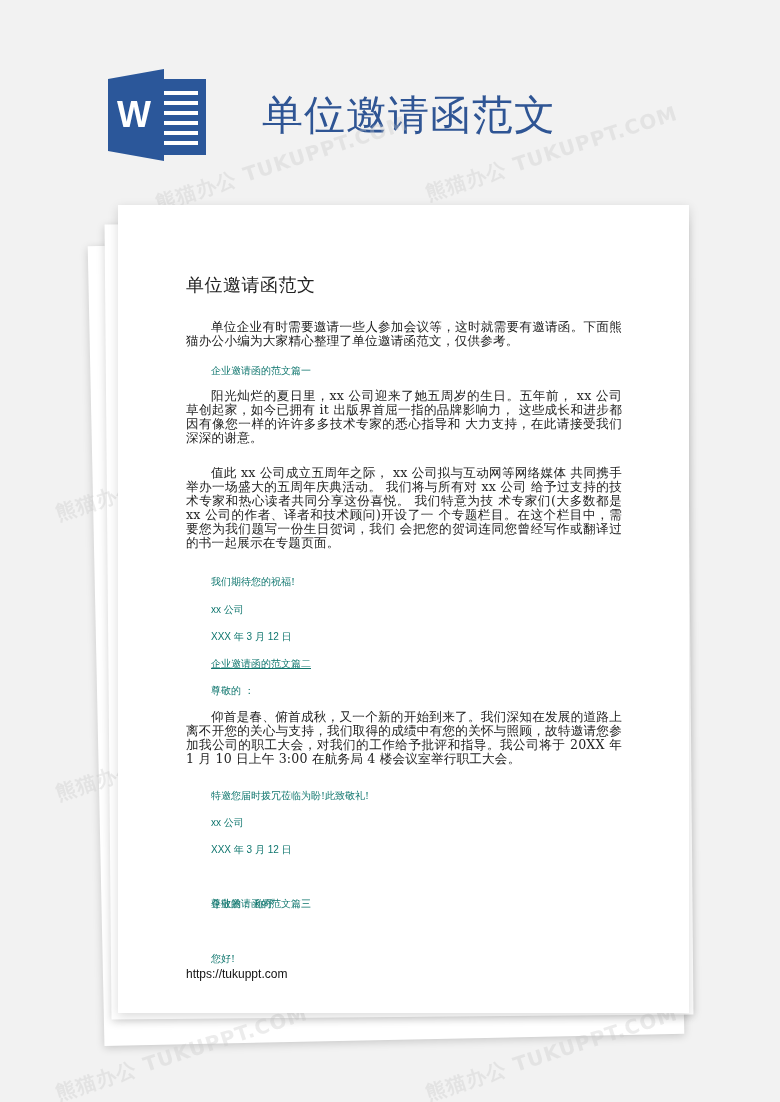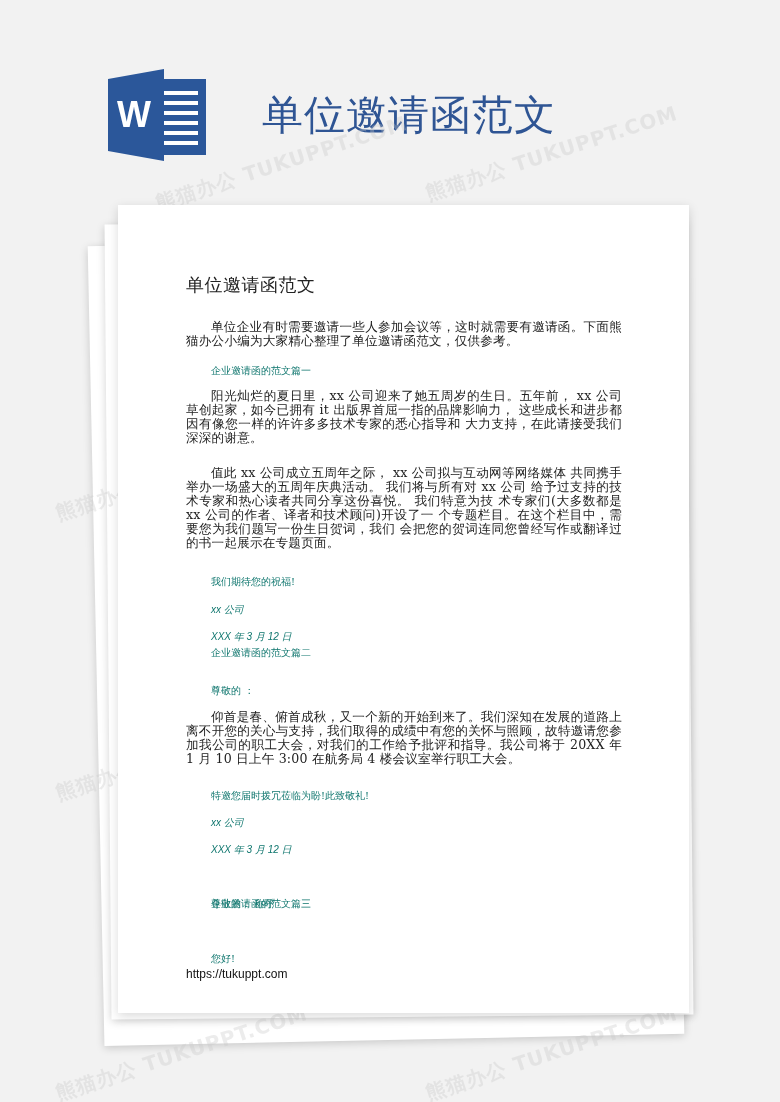--- a/index.html
+++ b/index.html
@@ -34,21 +34,21 @@
     .doc { position: absolute; left: 68px; top: 0; width: 436px; color: #222; }
     .doc-title {
       position: absolute; top: 68px; left: 0; font-size: 18px; letter-spacing: 0.5px; color: #222;
       white-space: nowrap;
     }
     .para {
       position: absolute; left: 0; width: 436px; font-size: 12.6px; line-height: 14px;
       text-indent: 25px; text-align: justify; color: #222; letter-spacing: 0.2px;
     }
     .line { position: absolute; left: 25px; font-size: 10px; line-height: 18px; white-space: nowrap; color: #0f766e; }
-    .latin { font-family: "Liberation Sans", "DejaVu Sans", sans-serif; font-style: italic; }
+    .latin { font-family: "Liberation Sans", "DejaVu Sans", sans-serif; }
     .url {
       position: absolute; left: 68px; top: 762px; font-size: 12px; color: #111;
       font-family: "Liberation Sans", "DejaVu Sans", sans-serif;
     }
   </style>
 </head>
 <body>
 
 <div class="wm" style="left:150px;top:150px;">熊猫办公 TUKUPPT.COM</div>
 <div class="wm" style="left:420px;top:140px;">熊猫办公 TUKUPPT.COM</div>
@@ -87,21 +87,21 @@
 
     <div class="para" style="top:115px;">单位企业有时需要邀请一些人参加会议等，这时就需要有邀请函。下面熊猫办公小编为大家精心整理了单位邀请函范文，仅供参考。</div>
 
     <div class="line" style="top:157px;">企业邀请函的范文篇一</div>
     <div class="para" style="top:184px;">阳光灿烂的夏日里，xx 公司迎来了她五周岁的生日。五年前， xx 公司草创起家，如今已拥有 it 出版界首屈一指的品牌影响力， 这些成长和进步都因有像您一样的许许多多技术专家的悉心指导和 大力支持，在此请接受我们深深的谢意。</div>
     <div class="para" style="top:261px;">值此 xx 公司成立五周年之际， xx 公司拟与互动网等网络媒体 共同携手举办一场盛大的五周年庆典活动。 我们将与所有对 xx 公司 给予过支持的技术专家和热心读者共同分享这份喜悦。 我们特意为技 术专家们(大多数都是 xx 公司的作者、译者和技术顾问)开设了一 个专题栏目。在这个栏目中，需要您为我们题写一份生日贺词，我们 会把您的贺词连同您曾经写作或翻译过的书一起展示在专题页面。</div>
     <div class="line" style="top:368px;">我们期待您的祝福!</div>
     <div class="line latin" style="top:396px;">xx 公司</div>
     <div class="line latin" style="top:423px;">XXX 年 3 月 12 日</div>
 
-    <div class="line" style="top:439px;">企业邀请函的范文篇二</div>
+    <div class="line" style="top:450px;text-decoration:underline;">企业邀请函的范文篇二</div>
     <div class="line" style="top:477px;">尊敬的 ：</div>
     <div class="para" style="top:505px;">仰首是春、俯首成秋，又一个新的开始到来了。我们深知在发展的道路上离不开您的关心与支持，我们取得的成绩中有您的关怀与照顾，故特邀请您参加我公司的职工大会，对我们的工作给予批评和指导。我公司将于 20XX 年 1 月 10 日上午 3:00 在航务局 4 楼会议室举行职工大会。</div>
     <div class="line" style="top:582px;">特邀您届时拨冗莅临为盼!此致敬礼!</div>
     <div class="line latin" style="top:609px;">xx 公司</div>
     <div class="line latin" style="top:636px;">XXX 年 3 月 12 日</div>
 
     <div class="line" style="top:663px;margin-top:27px;">企业邀请函的范文篇三</div>
     <div class="line" style="top:690px;">尊敬的： 称呼</div>
     <div class="line" style="top:717px;margin-top:28px;">您好!</div>
   </div>

